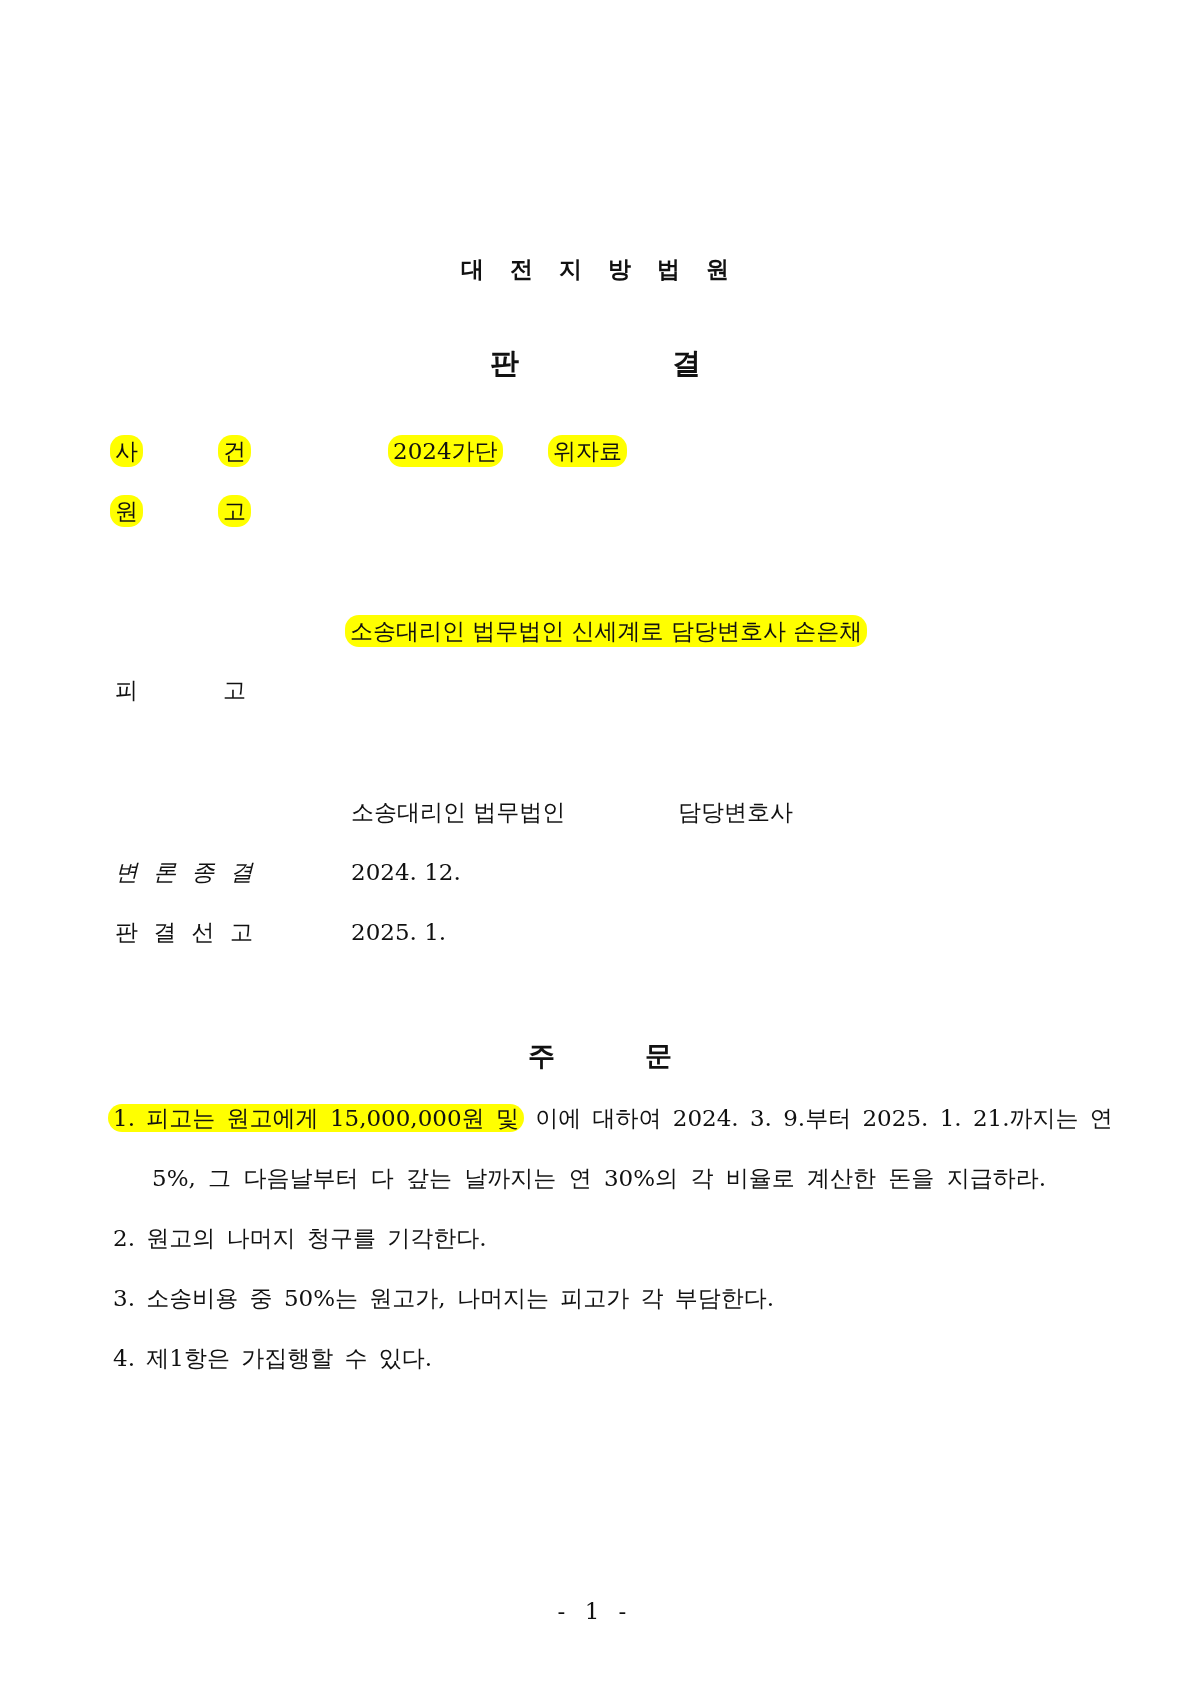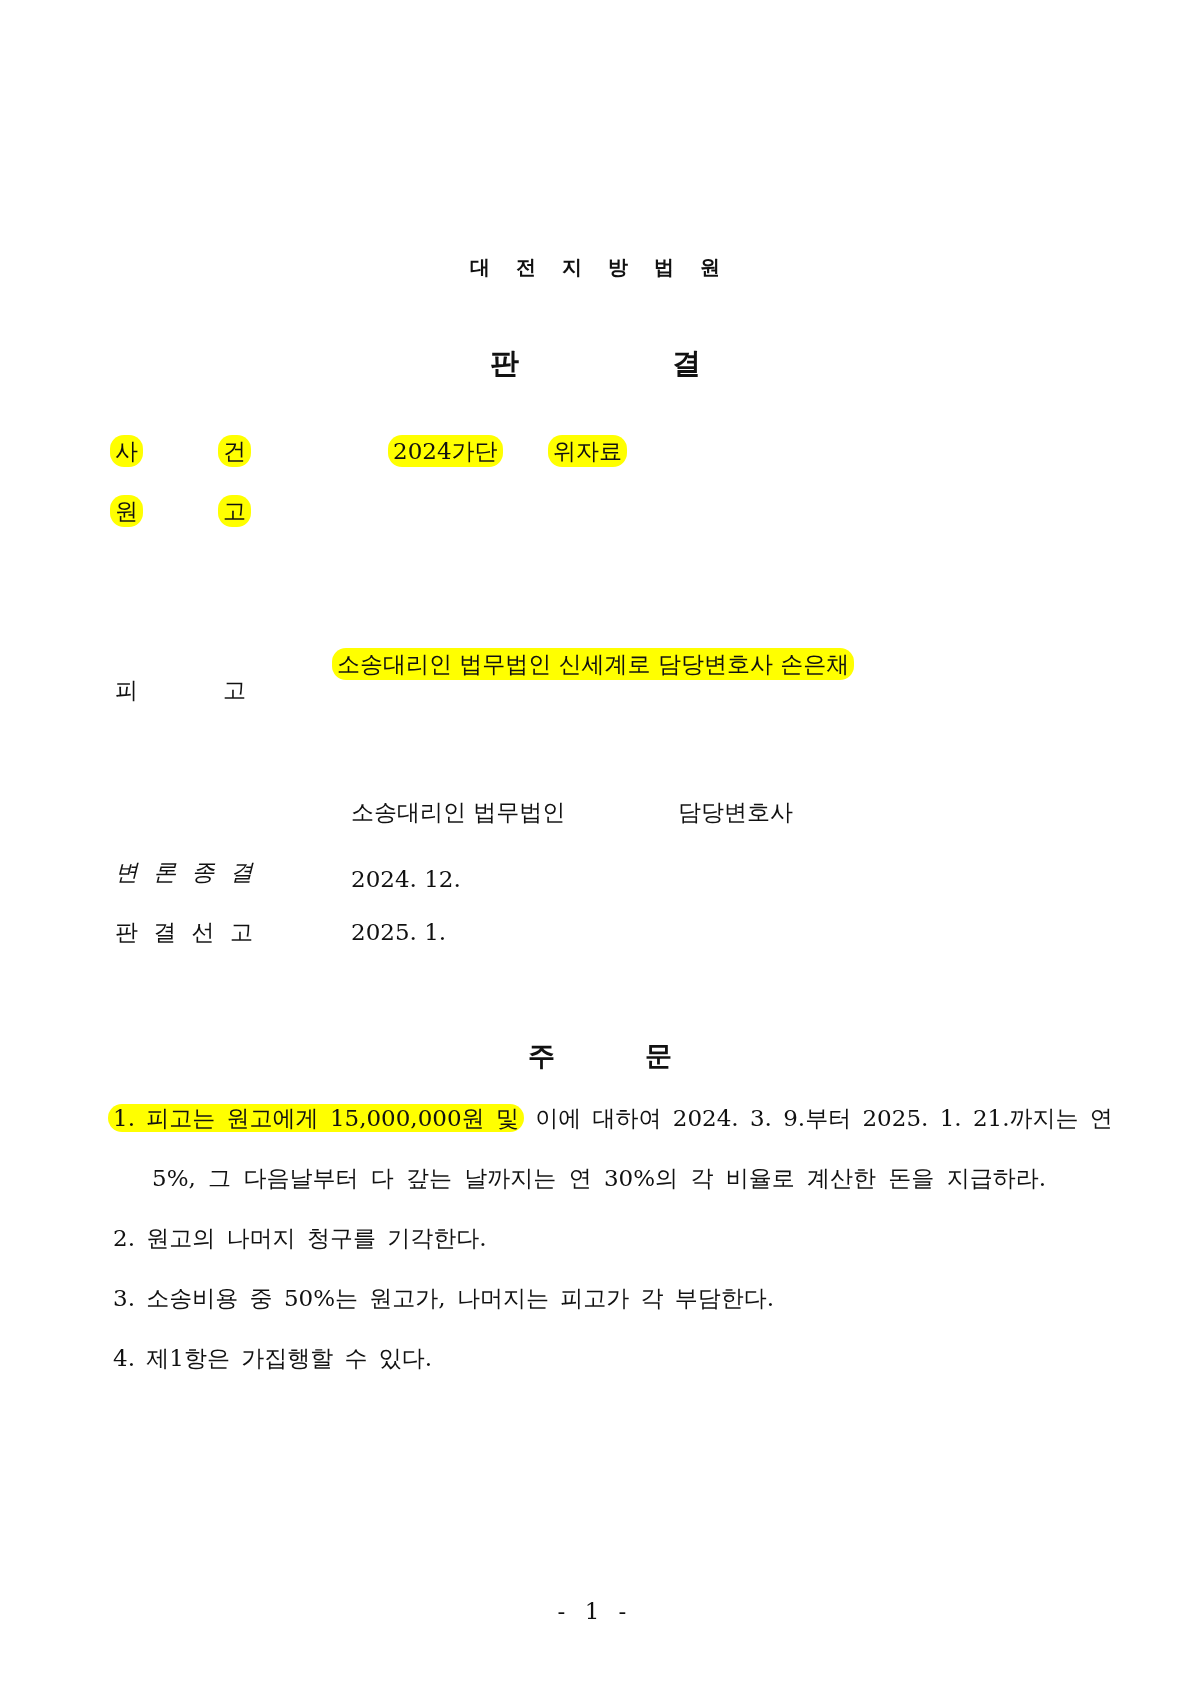--- a/index.html
+++ b/index.html
@@ -2,48 +2,48 @@
 <html><head>
 <meta charset="utf-8">
 <style>
   html, body { margin: 0; padding: 0; background: #ffffff; }
   body { width: 1190px; height: 1682px; position: relative; overflow: hidden;
          font-family: "DejaVu Serif", "Liberation Serif", serif; color: #111; }
   .abs { position: absolute; white-space: nowrap; }
   .gothic { font-family: "DejaVu Sans", "Liberation Sans", sans-serif; font-weight: bold; }
   .serif { font-family: "DejaVu Serif", "Liberation Serif", serif; font-size: 23px; line-height: 30px; }
   .hl { background: #ffff00; border-radius: 14px; padding: 1px 5px; }
-  .court { top: 254px; left: 0; width: 1190px; text-align: center; font-size: 20px; letter-spacing: 26px; padding-left: 26px; box-sizing: border-box; }
+  .court { top: 254px; left: 0; width: 1190px; text-align: center; font-size: 23px; letter-spacing: 26px; padding-left: 26px; box-sizing: border-box; }
   .judgment { top: 344px; font-size: 29px; }
   .section-title { top: 1038px; font-size: 27px; }
   .pageno { top: 1596px; left: 0; width: 1190px; text-align: center; font-size: 23px; letter-spacing: 6px; }
 </style>
 </head>
 <body>
 
 <div class="abs gothic court">대전지방법원</div>
 <div class="abs gothic judgment" style="left:490px;">판</div>
 <div class="abs gothic judgment" style="left:672px;">결</div>
 
 <span class="abs serif hl" style="top:435px; left:110px;">사</span>
 <span class="abs serif hl" style="top:435px; left:218px;">건</span>
 <span class="abs serif hl" style="top:435px; left:345px;margin-left:43px;">2024가단</span>
 <span class="abs serif hl" style="top:435px; left:548px;text-align:center;">위자료</span>
 
 <span class="abs serif hl" style="top:495px; left:110px;">원</span>
 <span class="abs serif hl" style="top:495px; left:218px;">고</span>
-<span class="abs serif hl" style="top:615px; left:332px;margin-top:33px;">소송대리인 법무법인 신세계로 담당변호사 손은채</span>
+<span class="abs serif hl" style="top:615px; left:345px;">소송대리인 법무법인 신세계로 담당변호사 손은채</span>
 
 <span class="abs serif" style="top:675px; left:115px;">피</span>
 <span class="abs serif" style="top:675px; left:223px;">고</span>
 <span class="abs serif" style="top:797px; left:351px;">소송대리인 법무법인</span>
 <span class="abs serif" style="top:797px; left:678px;">담당변호사</span>
 
 <span class="abs serif" style="top:857px; left:115px; letter-spacing:4px;font-style:italic;">변 론 종 결</span>
-<span class="abs serif" style="top:857px; left:351px;margin-top:7px;">2024. 12.</span>
+<span class="abs serif" style="top:857px; left:351px;">2024. 12.</span>
 <span class="abs serif" style="top:917px; left:115px; letter-spacing:4px;">판 결 선 고</span>
 <span class="abs serif" style="top:917px; left:351px;">2025. 1.</span>
 
 <div class="abs gothic section-title" style="left:528px;">주</div>
 <div class="abs gothic section-title" style="left:645px;">문</div>
 
 <div class="abs serif" style="top:1103px; left:108px; word-spacing:4px;">
   <span class="hl">1. 피고는 원고에게 15,000,000원 및</span><span> 이에 대하여 2024. 3. 9.부터 2025. 1. 21.까지는 연</span>
 </div>
 <div class="abs serif" style="top:1163px; left:152px; word-spacing:5px;">5%, 그 다음날부터 다 갚는 날까지는 연 30%의 각 비율로 계산한 돈을 지급하라.</div>

